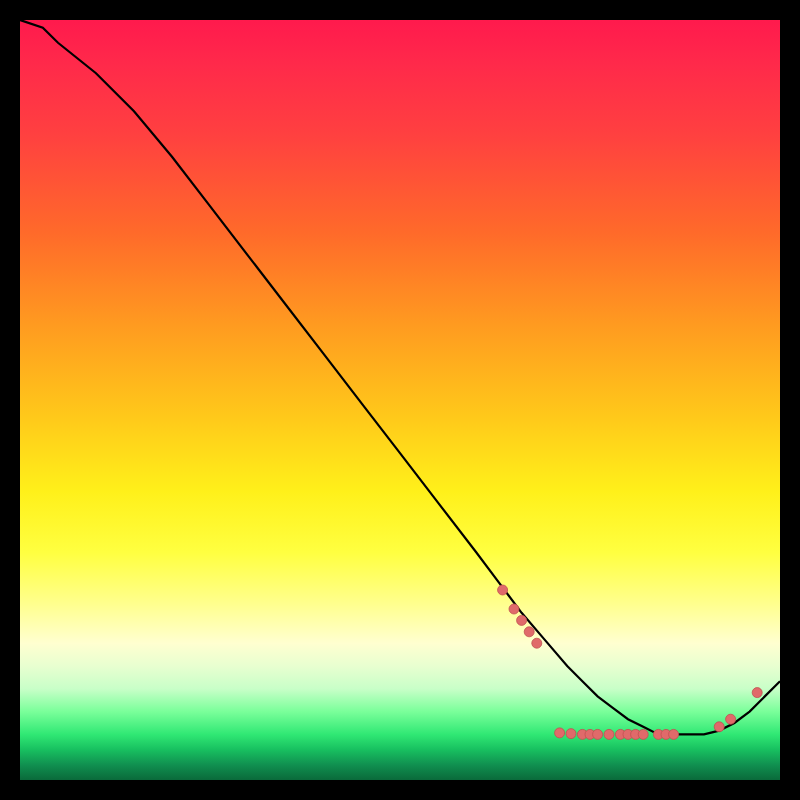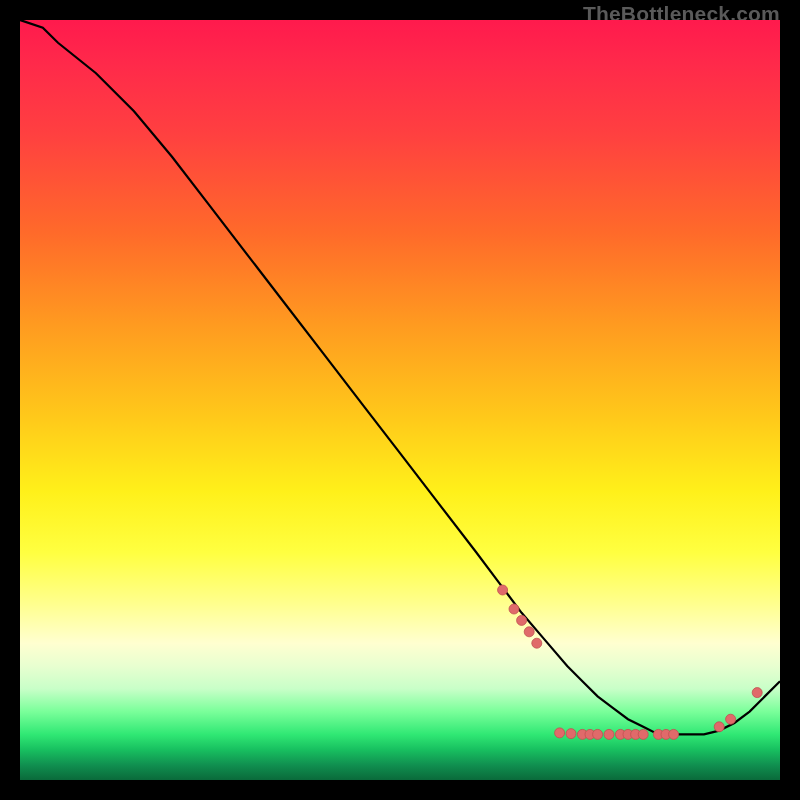--- a/index.html
+++ b/index.html
@@ -64,21 +64,20 @@
     font-size: 21px;
     letter-spacing: 0.2px;
     font-weight: 600;
     user-select: none;
   }
 </style>
 </head>
 <body>
 
 <div class="stage">
-  <div class="watermark">TheBottleneck.com</div>
 
   <div class="plot">
     <div class="gradient"></div>
     <svg class="curve" viewBox="0 0 760 760" preserveAspectRatio="none">
       <path id="curve-path" fill="none" stroke-width="2.2" stroke="#000000" d="M0.00 0.00 L22.80 7.60 L38.00 22.80 L76.00 53.20 L114.00 91.20 L152.00 136.80 L190.00 186.20 L228.00 235.60 L266.00 285.00 L304.00 334.40 L342.00 383.80 L380.00 433.20 L418.00 482.60 L456.00 532.00 L478.80 562.40 L501.60 592.80 L524.40 619.40 L547.20 646.00 L562.40 661.20 L577.60 676.40 L592.80 687.80 L608.00 699.20 L623.20 706.80 L638.40 714.40 L653.60 714.40 L668.80 714.40 L684.00 714.40 L699.20 710.60 L714.40 703.00 L729.60 691.60 L744.80 676.40 L760.00 661.20"></path>
       <g id="markers">
           <circle cx="482.60" cy="570.00" r="5" fill="#e06a6a" stroke="#c05050" stroke-width="0.8"></circle>
           <circle cx="494.00" cy="589.00" r="5" fill="#e06a6a" stroke="#c05050" stroke-width="0.8"></circle>
           <circle cx="501.60" cy="600.40" r="5" fill="#e06a6a" stroke="#c05050" stroke-width="0.8"></circle>
           <circle cx="509.20" cy="611.80" r="5" fill="#e06a6a" stroke="#c05050" stroke-width="0.8"></circle>

